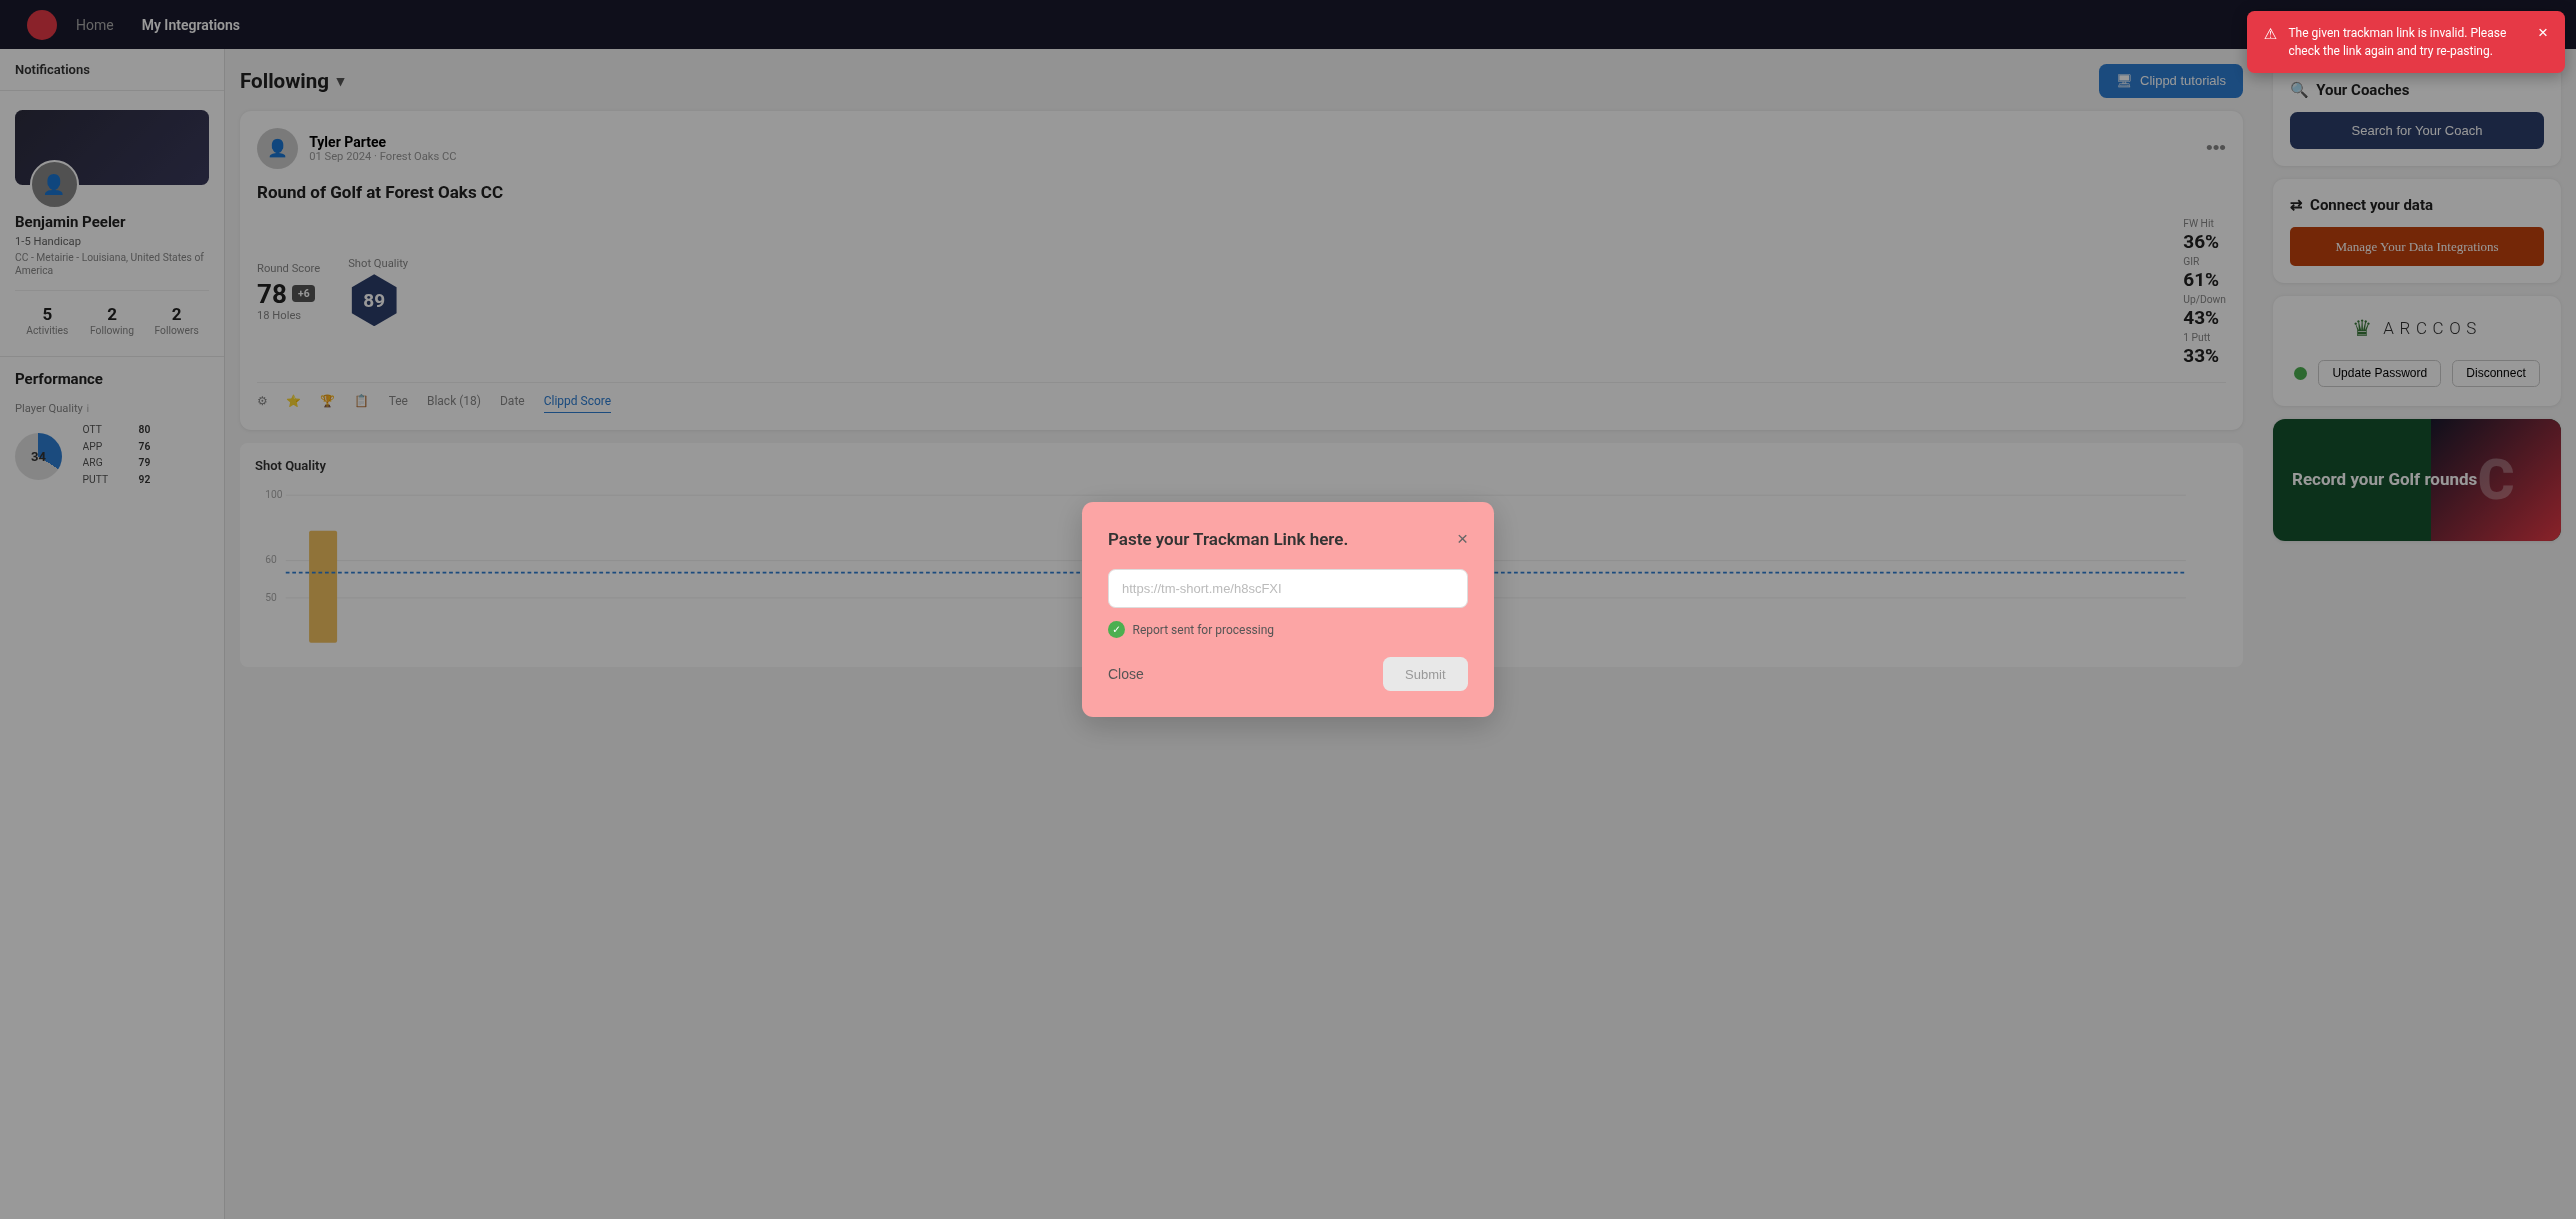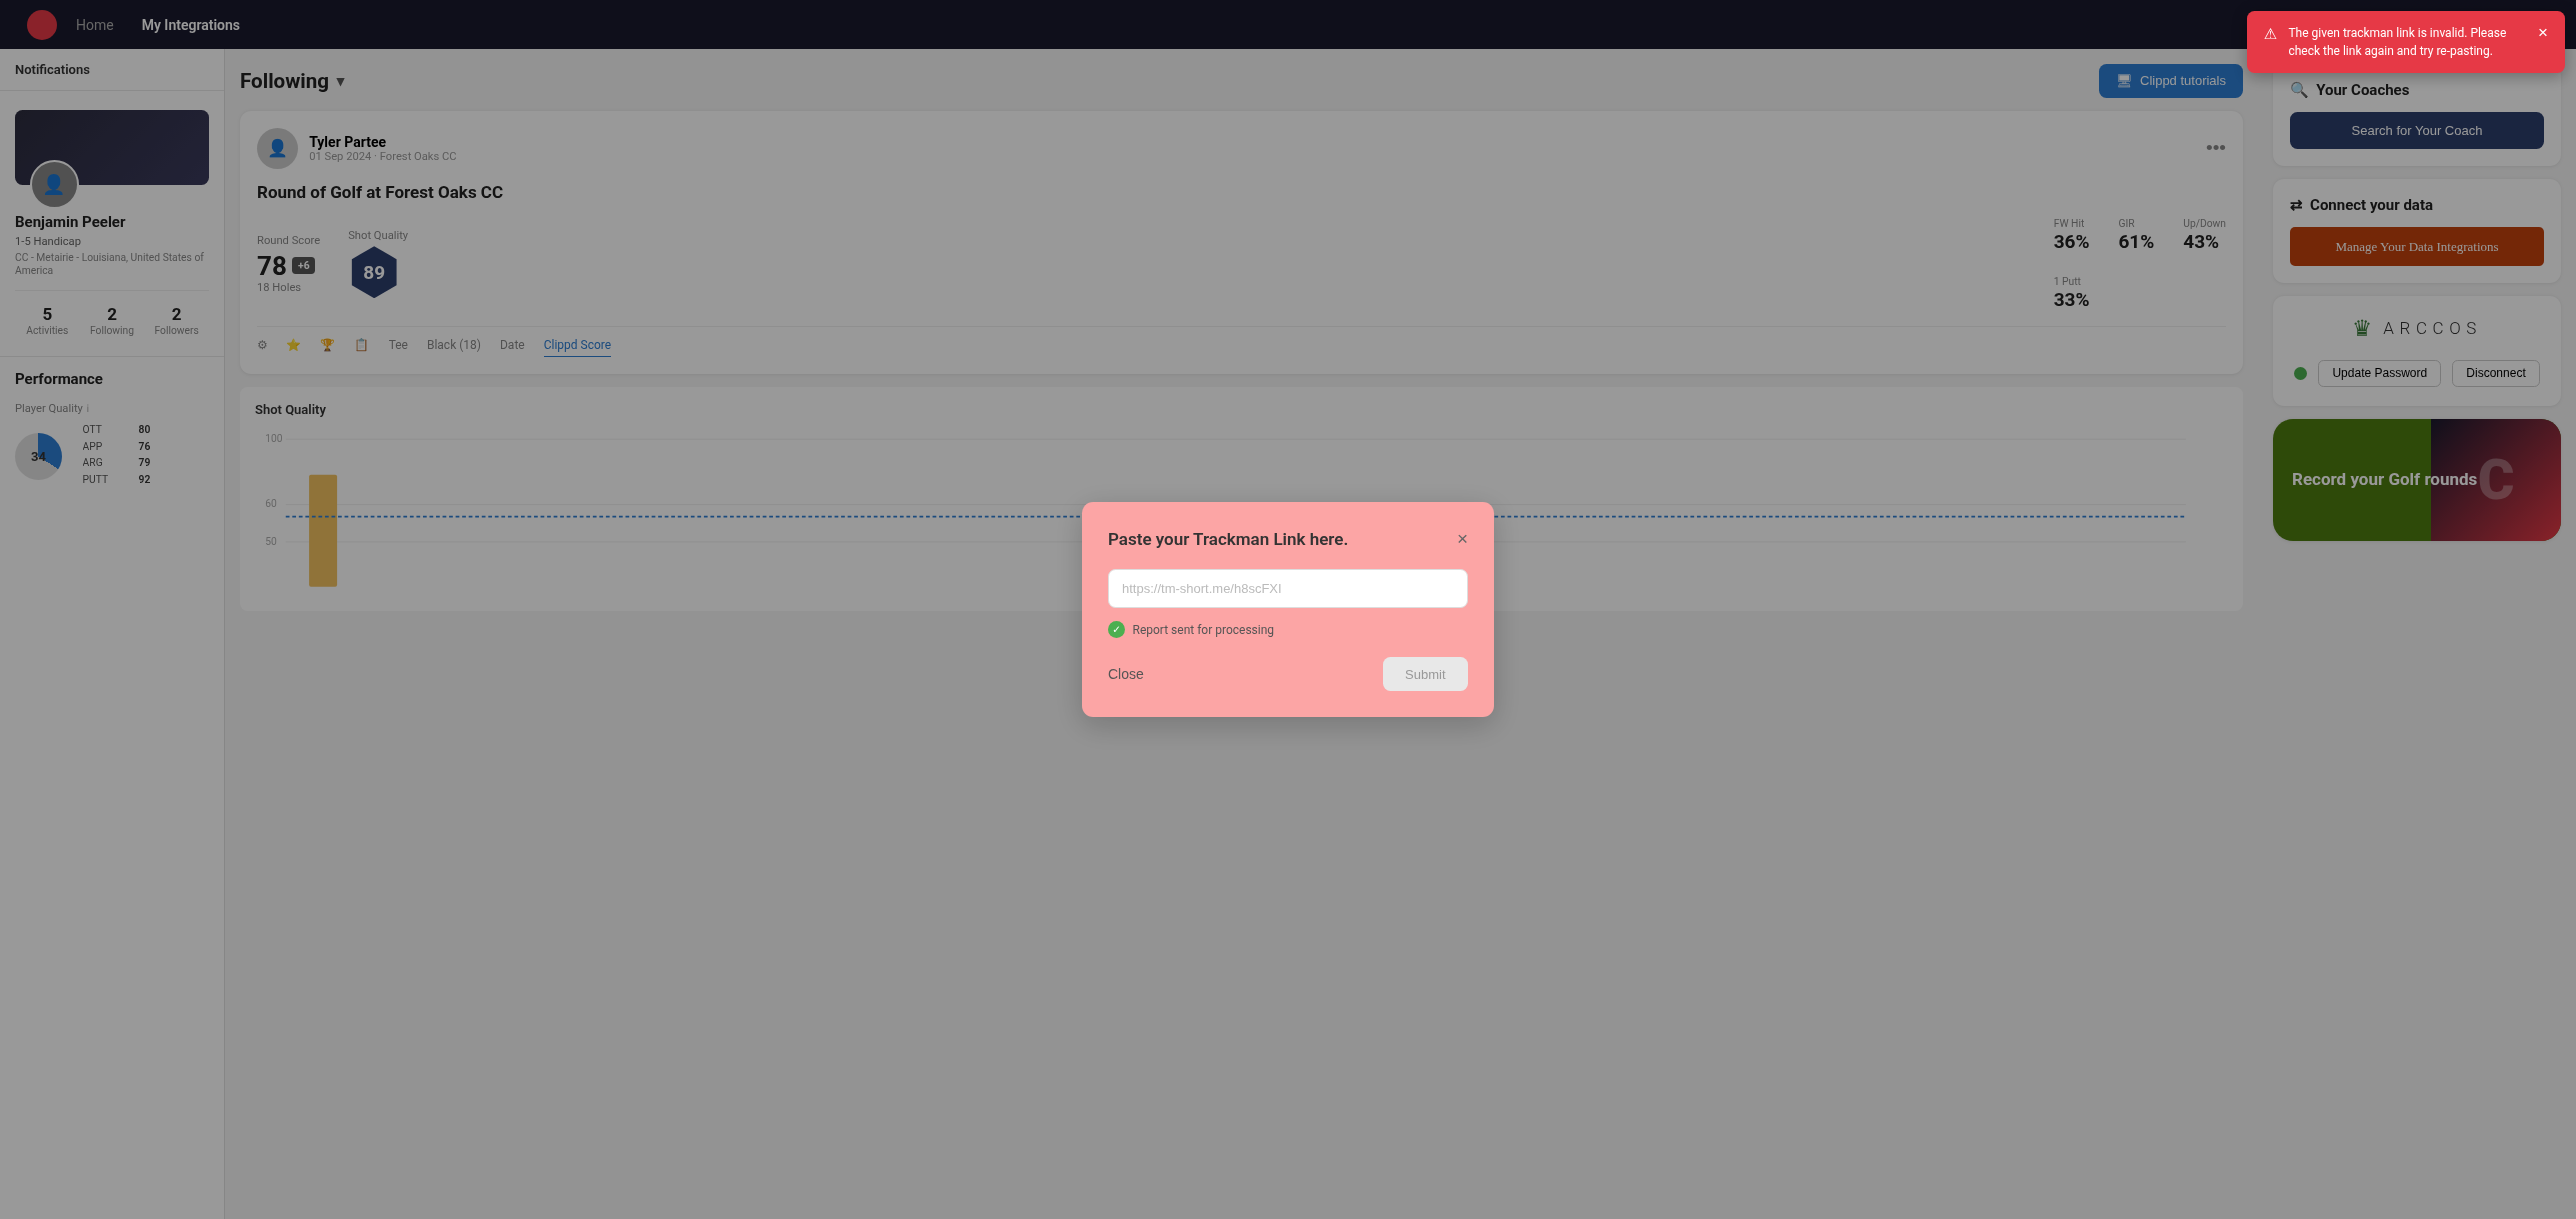--- a/index.html
+++ b/index.html
@@ -388,22 +388,22 @@
       clip-path: polygon(50% 0%, 93% 25%, 93% 75%, 50% 100%, 7% 75%, 7% 25%);
       display: flex;
       align-items: center;
       justify-content: center;
       color: #fff;
       font-size: 19px;
       font-weight: 700;
     }
     .stats-grid {
       display: grid;
-      grid-template-columns: 1fr 1fr 1fr;
-      gap: 22px;
+      grid-template-columns: 1fr;
+      gap: 2px;
       margin-left: auto;
     }
     .stat-mini { }
     .stat-mini-label {
       font-size: 10.3px;
       color: #888;
     }
     .stat-mini-value {
       font-size: 19px;
       font-weight: 700;
@@ -564,22 +564,22 @@
     }
     .disconnect-btn {
       background: #fff;
       border: 0.9px solid #ccc;
       border-radius: 5.6px;
       padding: 5.6px 13px;
       font-size: 12px;
       cursor: pointer;
     }
     .record-card {
-      background: #4d7c0f;
-      border-radius: 20px;
+      background: #14532d;
+      border-radius: 12px;
       overflow: hidden;
       margin-bottom: 27px;
       box-shadow: 0 0.9px 3.7px rgba(0,0,0,0.08);
       height: 122px;
       position: relative;
       display: flex;
       align-items: center;
     }
     .record-text {
       padding: 19px;

